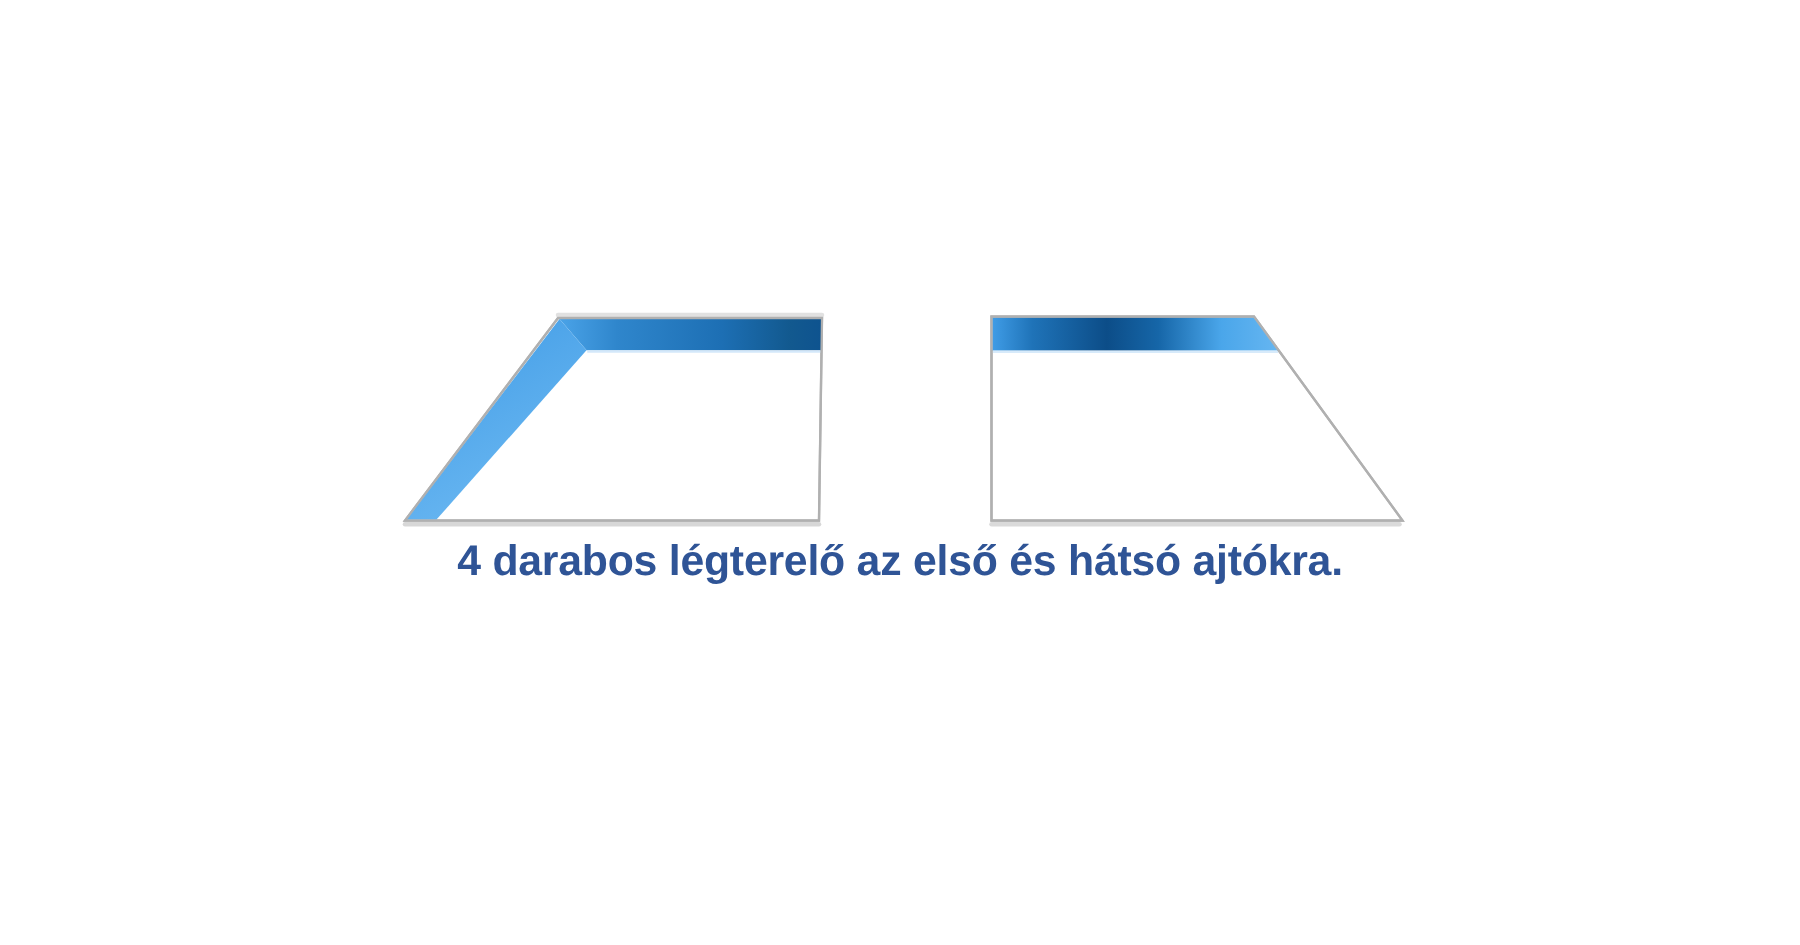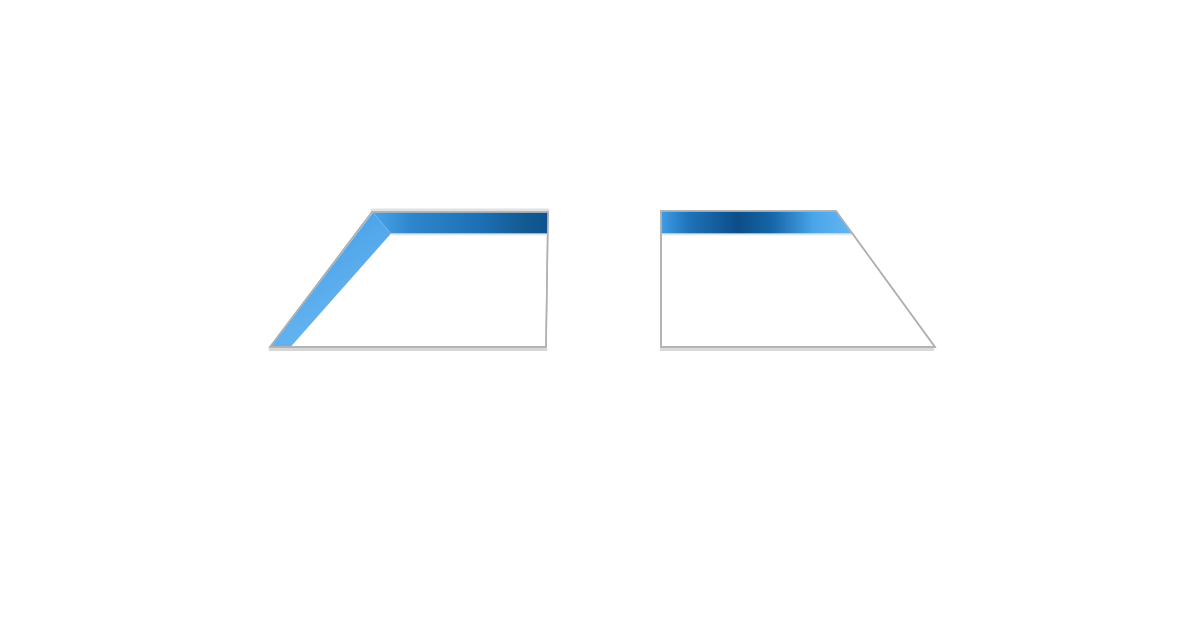--- a/index.html
+++ b/index.html
@@ -102,14 +102,15 @@
 
         <polygon points="661.6,211.6 836,211.6 852.3,233.6 661.6,233.6" fill="url(#gradRearTop)"></polygon>
 
         <path d="M661.8,234.5 L852,234.5" stroke="#d3e8fa" stroke-width="1.5" fill="none" opacity="0.9"></path>
 
         <polygon points="661,211 836,211 935,347 661,347" fill="none" stroke="#b0b0b0" stroke-width="1.5"></polygon>
       </g>
     </svg>
   </div>
 
+  <div class="caption" style="color: rgb(47, 84, 150);">4 darabos légterelő az első és hátsó ajtókra.</div>
 
 </div>
 
 </body></html>

